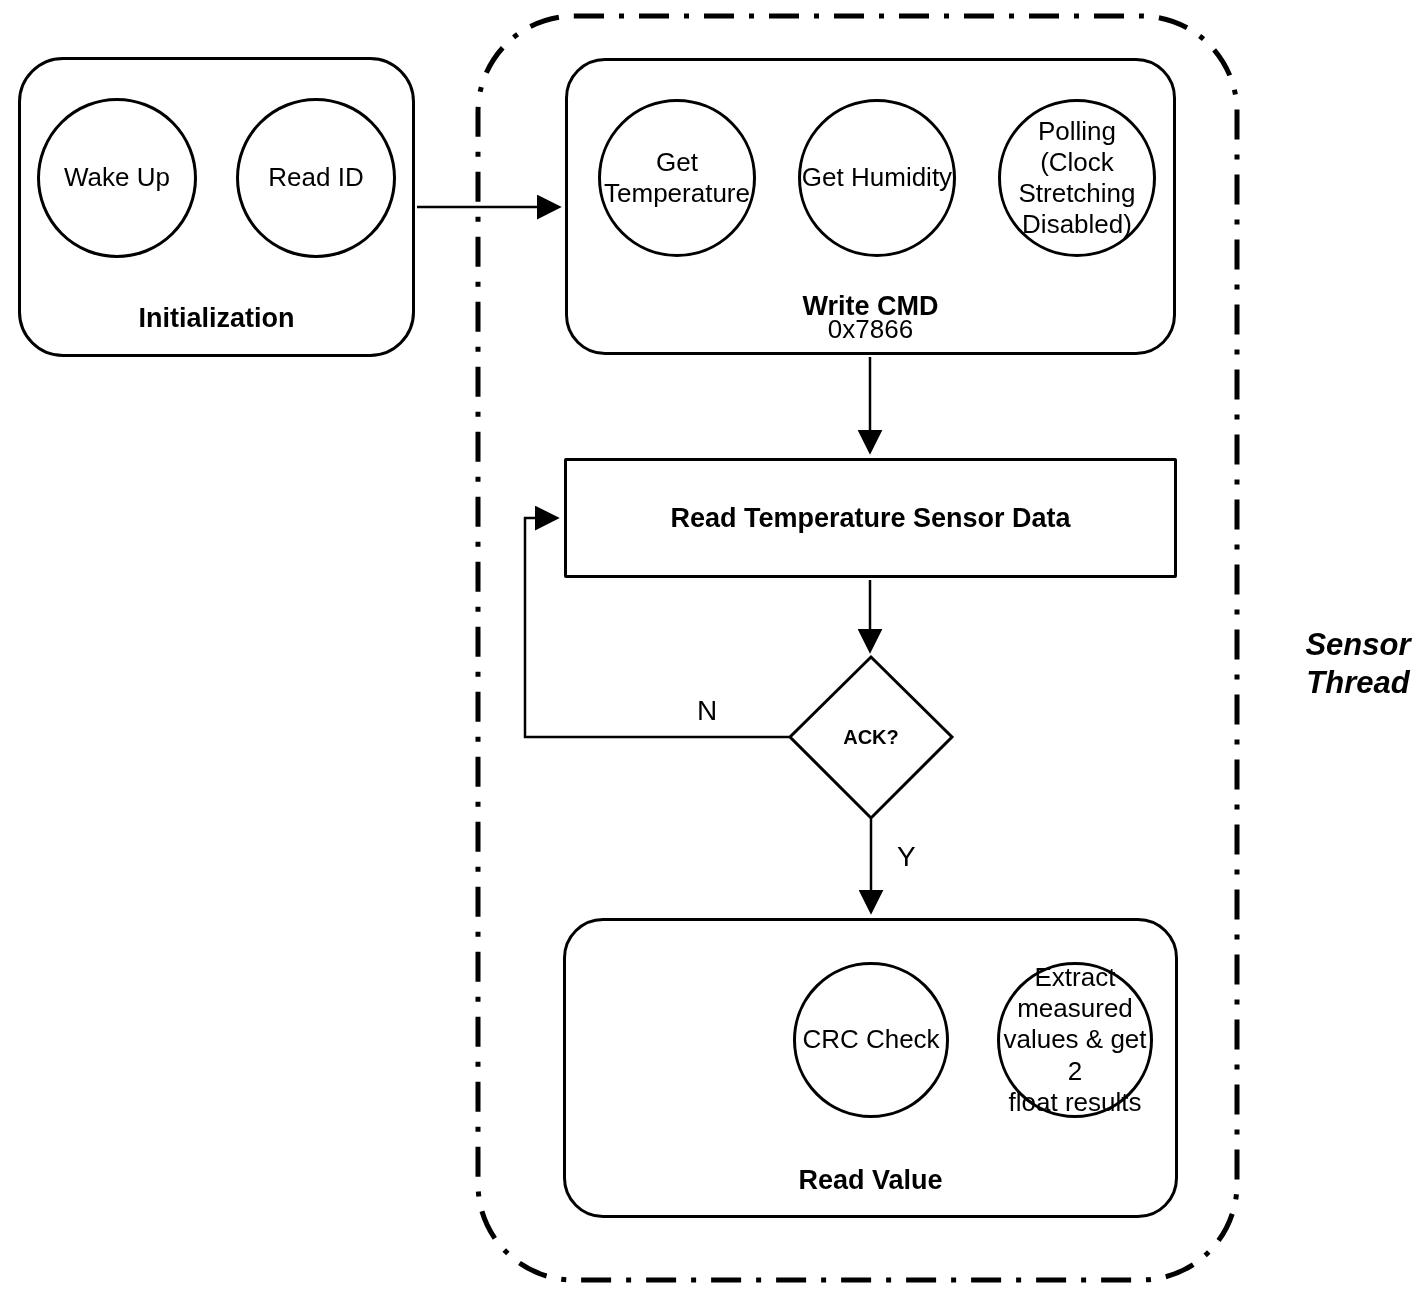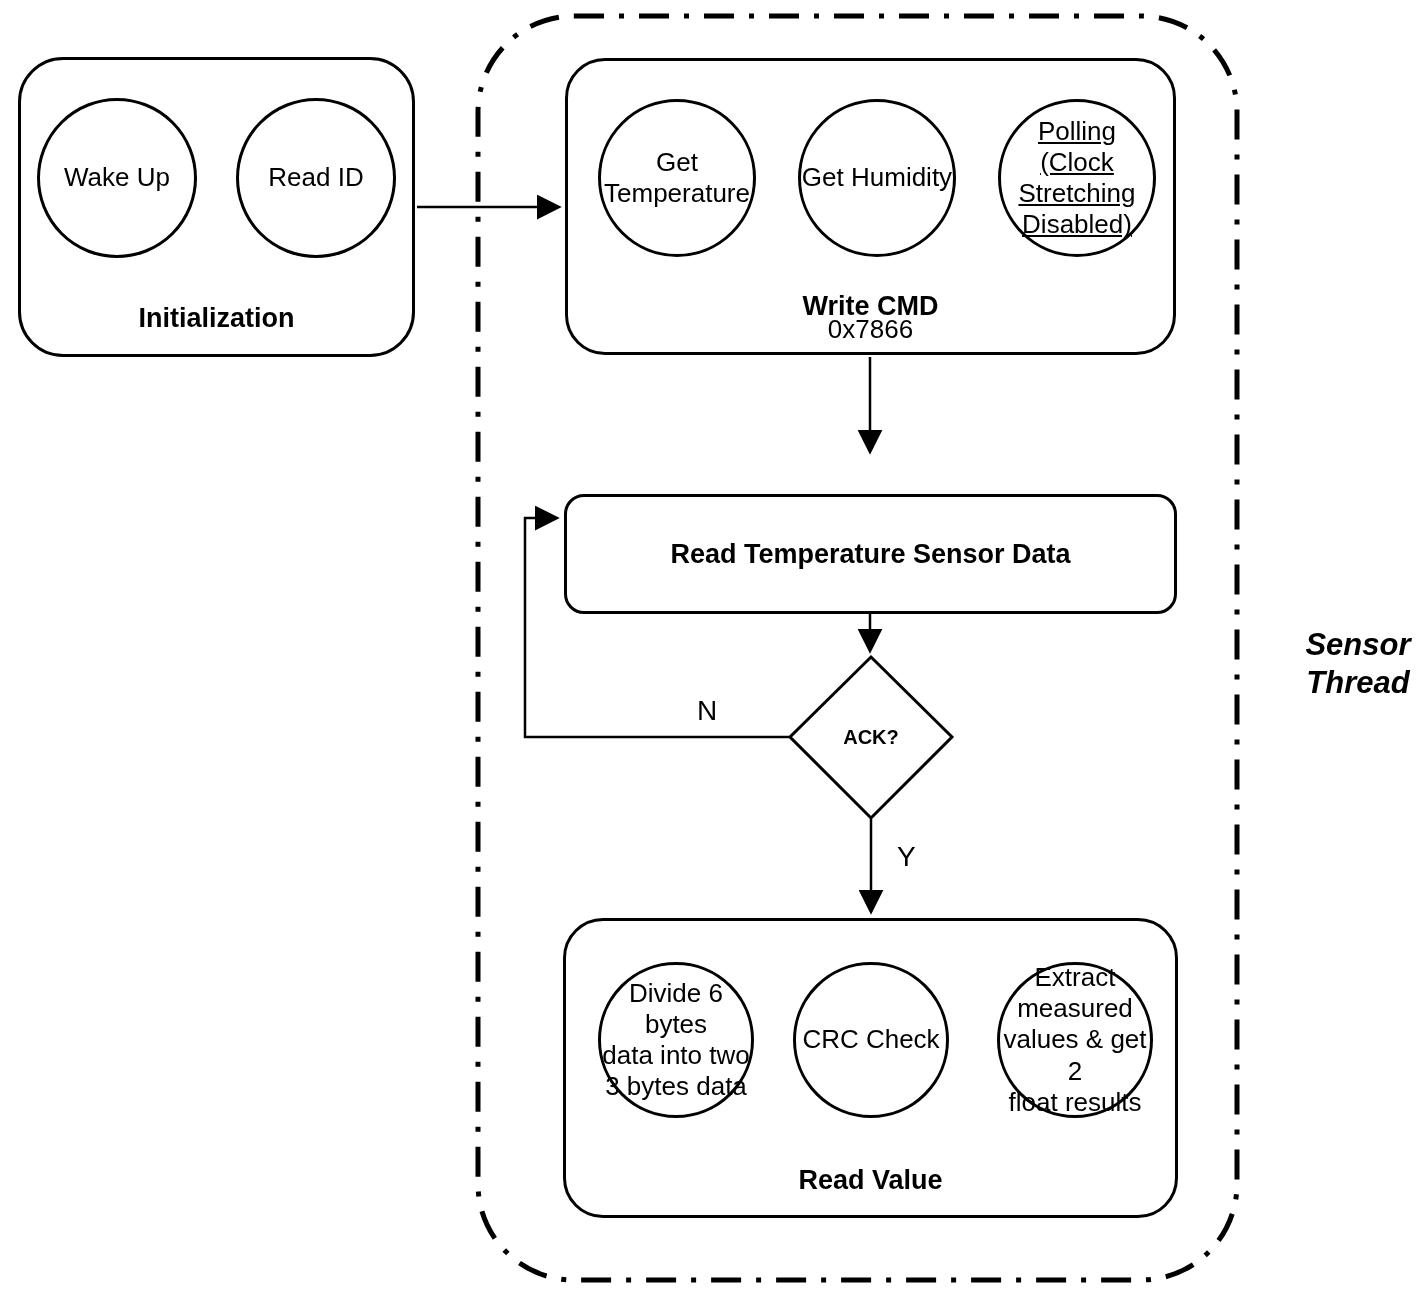--- a/index.html
+++ b/index.html
@@ -56,22 +56,21 @@
     font-size: 26px;
     line-height: 1.2;
   }
   .flex-center {
     display: flex;
     align-items: center;
     justify-content: center;
     text-align: center;
   }
   .rtsd-box {
-    border-radius: 20px;
-    margin-top: 36px;
+    border-radius: 2px;
   }
   .rtsd-box .node-text {
     font-weight: bold;
     font-size: 27px;
   }
   #ack-label {
     position: absolute;
     left: 796px; top: 714px;
     width: 150px; height: 46px;
     font-weight: bold;
@@ -142,21 +141,21 @@
 
   <div class="circle-node" style="left:598px; top:99px; width:158px; height:158px;">
     <span class="node-text">Get
 Temperature</span>
   </div>
 
   <div class="circle-node" style="left:798px; top:99px; width:158px; height:158px;">
     <span class="node-text" style="white-space:nowrap;">Get Humidity</span>
   </div>
 
-  <div class="circle-node" style="left:998px; top:99px; width:158px; height:158px;text-decoration:underline;">
+  <div class="circle-node" style="left:998px; top:99px; width:158px; height:158px;">
     <span class="node-text">Polling
 (Clock
 Stretching
 Disabled)</span>
   </div>
 
   <div class="section-label" style="left:565px; top:290px; width:611px;">Write CMD</div>
   <div class="plain-label" style="left:565px; top:314px; width:611px; text-align:center;">0x7866</div>
 
   <div class="box rtsd-box flex-center" style="left:564px; top:458px; width:613px; height:120px;">
@@ -164,25 +163,20 @@
   </div>
 
   <div id="ack-label" class="flex-center">ACK?</div>
 
   <div id="branch-n-label" class="plain-label">N</div>
 
   <div id="branch-y-label" class="plain-label">Y</div>
 
   <div class="box" style="left:563px; top:918px; width:615px; height:300px; border-radius:40px;"></div>
 
-  <div class="circle-node" style="left:598px; top:962px; width:156px; height:156px;">
-    <span class="node-text">Divide 6 bytes
-data into two
-3 bytes data</span>
-  </div>
 
   <div class="circle-node" style="left:793px; top:962px; width:156px; height:156px;">
     <span class="node-text" style="white-space:nowrap;">CRC Check</span>
   </div>
 
   <div class="circle-node" style="left:997px; top:962px; width:156px; height:156px;">
     <span class="node-text">Extract
 measured
 values &amp; get 2
 float results</span>

